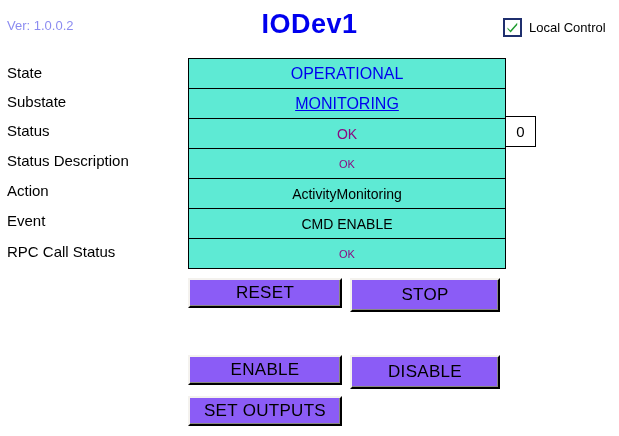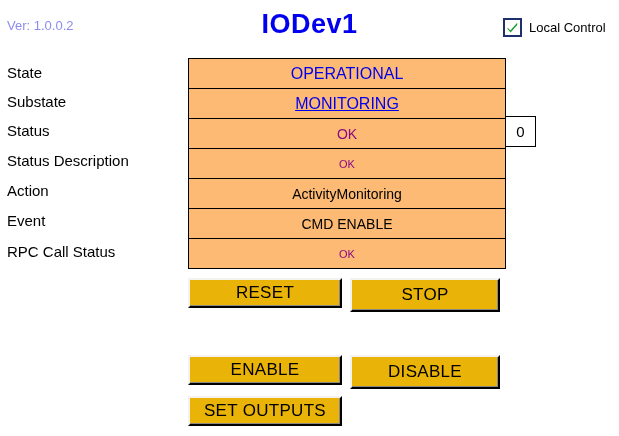--- a/index.html
+++ b/index.html
@@ -93,21 +93,21 @@
     width: 318px;
     border-collapse: collapse;
     table-layout: fixed;
   }
   .field-table td {
     height: 29px;
     border: 1px solid #000000;
     text-align: center;
     vertical-align: middle;
     padding: 0;
-    background: #fdba74;
+    background: #5eead4;
     overflow: hidden;
     white-space: nowrap;
   }
 
   .v-state {
     font-size: 16px;
     color: #0000ee;
   }
   .v-substate {
     font-size: 16px;
@@ -148,21 +148,21 @@
     display: flex;
     align-items: center;
     justify-content: center;
     font-size: 15px;
     color: #000000;
   }
 
   
   .btn {
     position: absolute;
-    background: #eab308;
+    background: #8b5cf6;
     border-top: 2px solid #f4f2ee;
     border-left: 2px solid #f4f2ee;
     border-right: 2px solid #000000;
     border-bottom: 2px solid #000000;
     box-sizing: border-box;
     font-family: "Liberation Sans", sans-serif;
     font-size: 17px;
     color: #000000;
     text-align: center;
     line-height: 26px;

